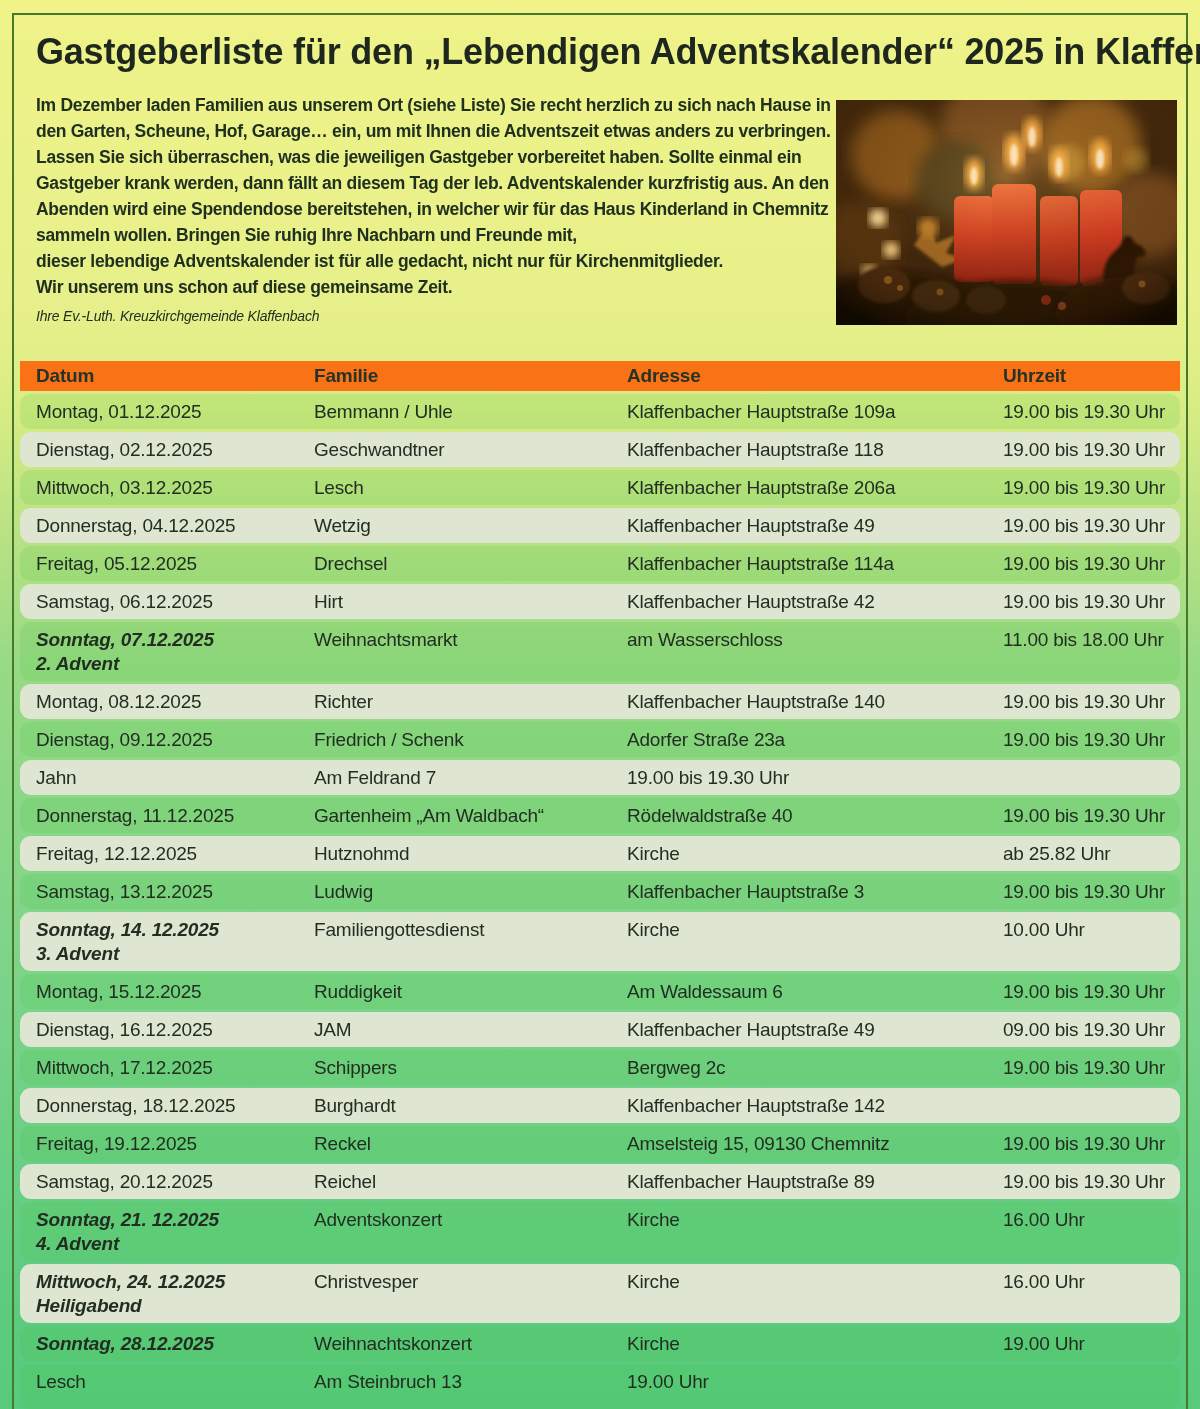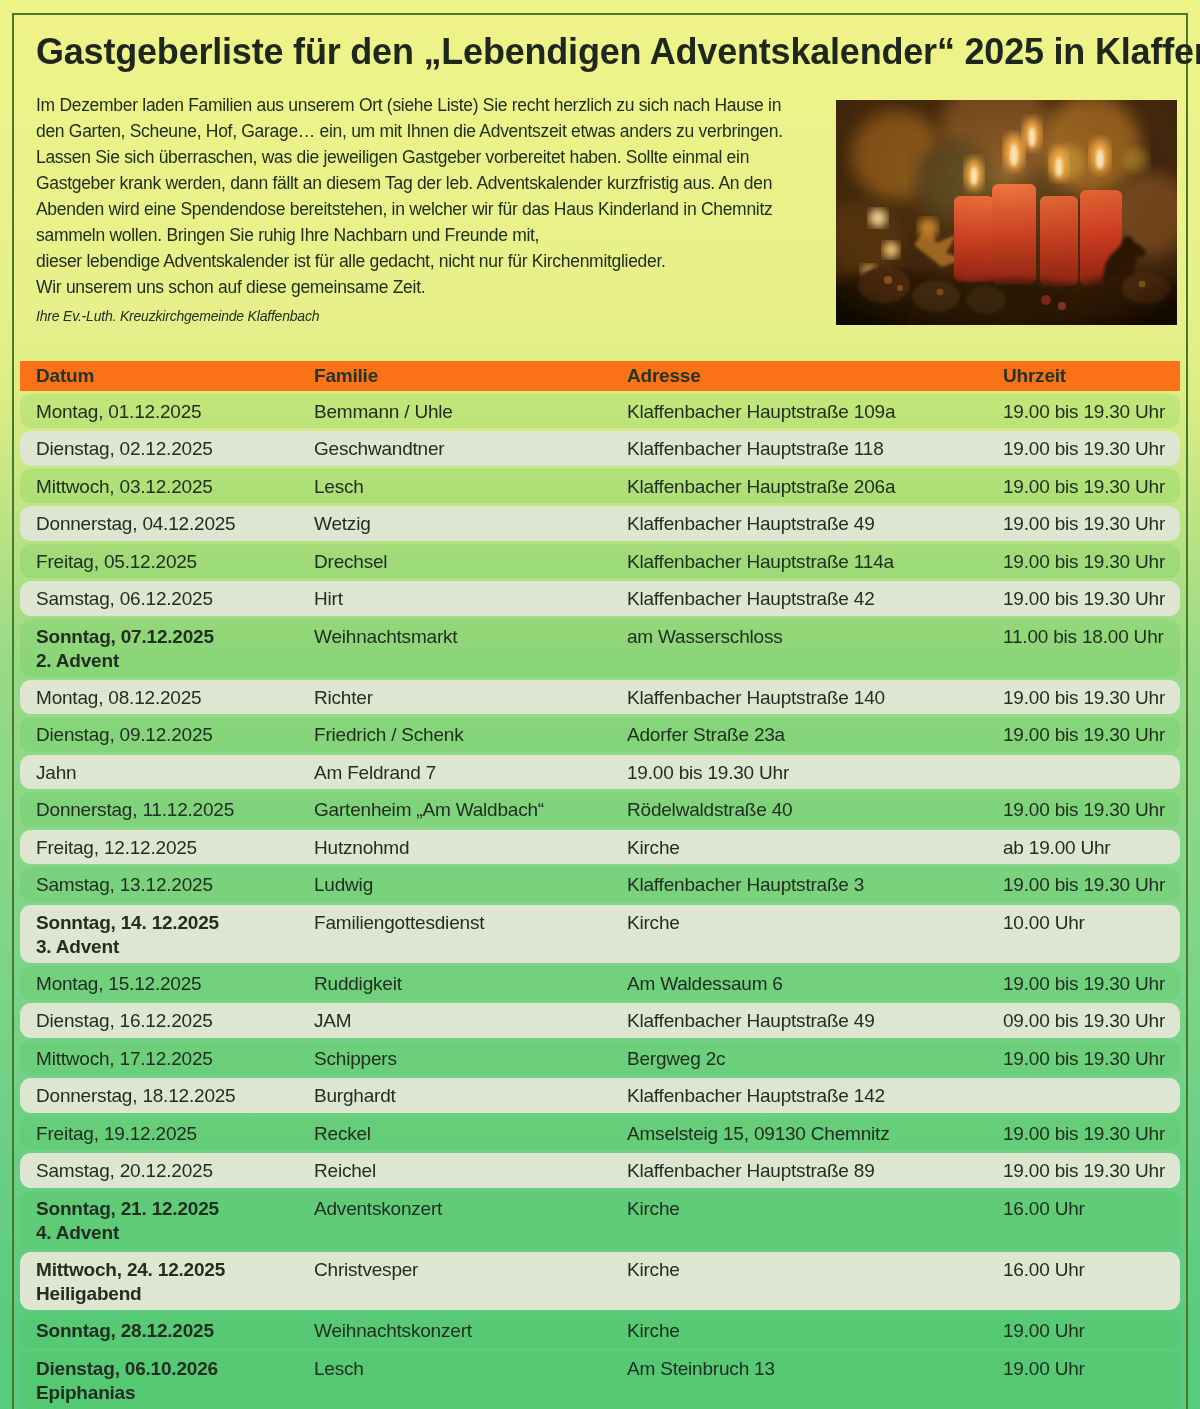--- a/index.html
+++ b/index.html
@@ -16,21 +16,21 @@
     position: absolute; left: 12px; right: 12px; top: 13px; bottom: -6px;
     border: 2px solid #47782c; pointer-events: none;
   }
   .title {
     position: absolute; left: 36px; top: 31px; width: 1120px;
     font-size: 36px; font-weight: bold; letter-spacing: -0.2px; color: #1e271e;
     white-space: nowrap;
   }
   .intro {
     position: absolute; left: 36px; top: 92px; width: 800px;
-    font-size: 17.5px; line-height: 26px; letter-spacing: -0.3px; color: #20301f;
+    font-size: 17.5px; line-height: 26px; letter-spacing: -0.3px; color: #20301f; font-weight: bold;
   }
   .intro div { white-space: nowrap; }
   .signature {
     position: absolute; left: 36px; top: 308px;
     font-size: 14px; font-style: italic; letter-spacing: -0.2px; color: #20301f;
   }
   .photo {
     position: absolute; left: 836px; top: 100px; width: 341px; height: 225px;
     display: block;
   }
@@ -51,21 +51,21 @@
   }
   .thead .cell { padding-top: 3px; padding-bottom: 3px; }
   .trow { min-height: 34px; font-size: 19px; border-radius: 11px; }
   .trow.green { background: rgba(70, 190, 60, 0.16); }
   .trow.sage  { background: #dee6d1; }
   .trow:last-child { flex: 1 1 auto; margin-bottom: 0; }
   .cell {
     padding: 6px 8px 5px 16px; line-height: 24px; letter-spacing: -0.2px;
     white-space: nowrap;
   }
-  .trow.special .c-datum { font-weight: bold; }
+  .trow.special .c-datum { font-weight: bold; font-style: italic; }
   .d2 { display: block; }
 </style>
 </head>
 <body>
 
 <div class="frame"></div>
 
 <h1 class="title">Gastgeberliste für den „Lebendigen Adventskalender“ 2025 in Klaffenbach</h1>
 
 <div class="intro">
@@ -233,21 +233,21 @@
     <div class="cell c-datum"><span class="d1">Donnerstag, 11.12.2025</span></div>
     <div class="cell c-familie">Gartenheim „Am Waldbach“</div>
     <div class="cell c-adresse">Rödelwaldstraße 40</div>
     <div class="cell c-uhrzeit">19.00 bis 19.30 Uhr</div>
   </div>
 
   <div class="trow sage">
     <div class="cell c-datum"><span class="d1">Freitag, 12.12.2025</span></div>
     <div class="cell c-familie">Hutznohmd</div>
     <div class="cell c-adresse">Kirche</div>
-    <div class="cell c-uhrzeit">ab 19.00 Uhr</div>
+    <div class="cell c-uhrzeit">ab 25.82 Uhr</div>
   </div>
 
   <div class="trow green">
     <div class="cell c-datum"><span class="d1">Samstag, 13.12.2025</span></div>
     <div class="cell c-familie">Ludwig</div>
     <div class="cell c-adresse">Klaffenbacher Hauptstraße 3</div>
     <div class="cell c-uhrzeit">19.00 bis 19.30 Uhr</div>
   </div>
 
   <div class="trow sage special">
@@ -314,19 +314,18 @@
   </div>
 
   <div class="trow green special">
     <div class="cell c-datum"><span class="d1">Sonntag, 28.12.2025</span></div>
     <div class="cell c-familie">Weihnachtskonzert</div>
     <div class="cell c-adresse">Kirche</div>
     <div class="cell c-uhrzeit">19.00 Uhr</div>
   </div>
 
   <div class="trow green special">
-    <div class="cell c-datum"><span class="d1">Dienstag, 06.10.2026</span><span class="d2">Epiphanias</span></div>
     <div class="cell c-familie">Lesch</div>
     <div class="cell c-adresse">Am Steinbruch 13</div>
     <div class="cell c-uhrzeit">19.00 Uhr</div>
   </div>
 </div>
 </div>
 
 </body></html>

